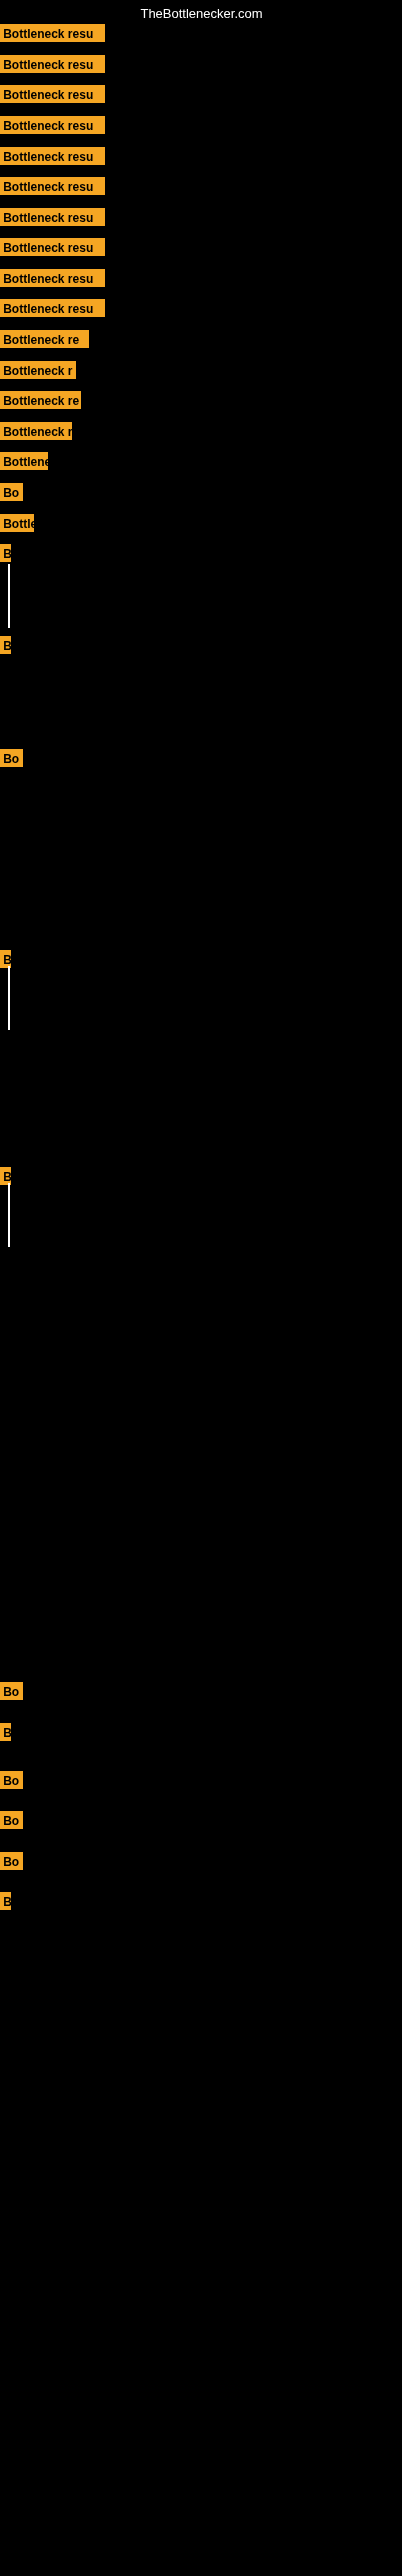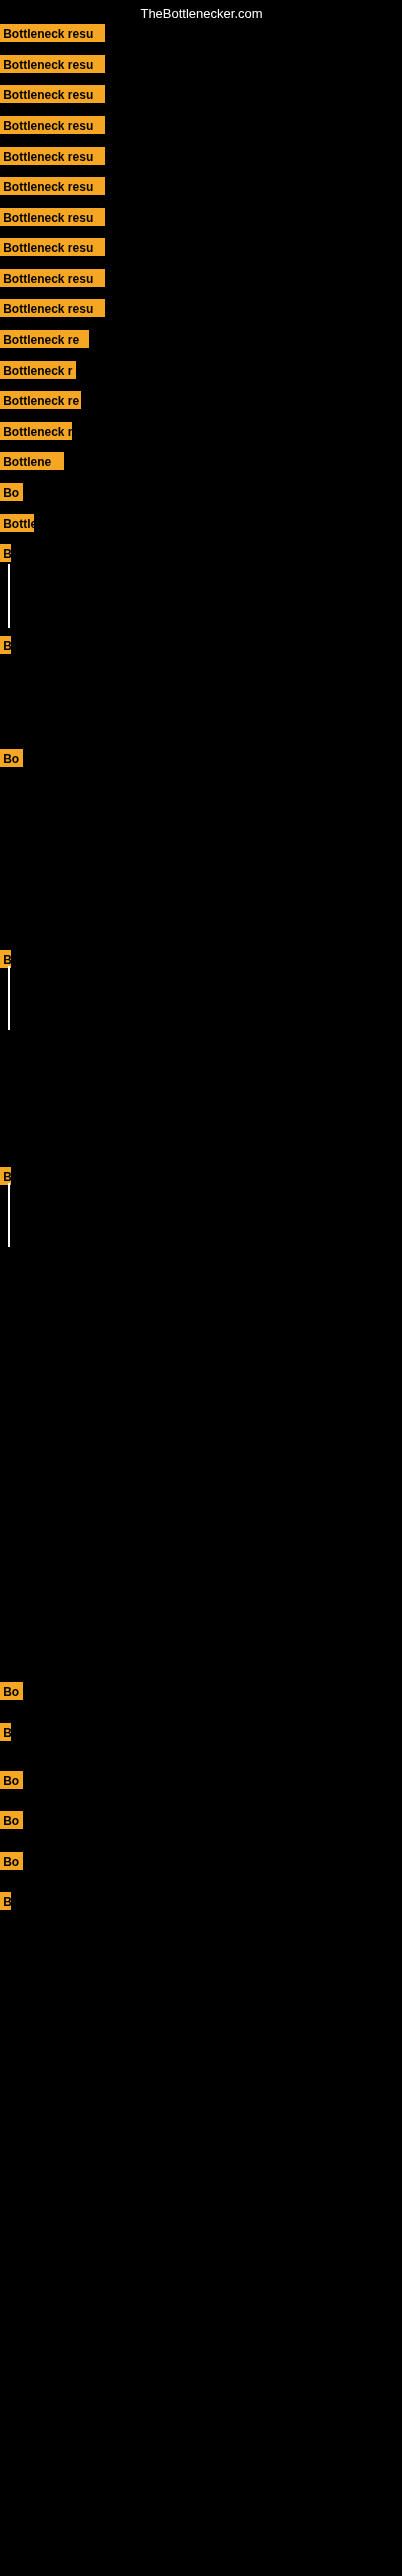--- a/index.html
+++ b/index.html
@@ -54,21 +54,21 @@
     <div class="bottleneck-bar" style="top: 147px; width: 105px; height: 17.7px; line-height: 17.7px;">Bottleneck resu</div>
     <div class="bottleneck-bar" style="top: 177px; width: 105px; height: 17.7px; line-height: 17.7px;">Bottleneck resu</div>
     <div class="bottleneck-bar" style="top: 208px; width: 105px; height: 17.7px; line-height: 17.7px;">Bottleneck resu</div>
     <div class="bottleneck-bar" style="top: 238px; width: 105px; height: 17.7px; line-height: 17.7px;">Bottleneck resu</div>
     <div class="bottleneck-bar" style="top: 269px; width: 105px; height: 17.7px; line-height: 17.7px;">Bottleneck resu</div>
     <div class="bottleneck-bar" style="top: 299px; width: 105px; height: 17.7px; line-height: 17.7px;">Bottleneck resu</div>
     <div class="bottleneck-bar" style="top: 330px; width: 89px; height: 17.7px; line-height: 17.7px;">Bottleneck re</div>
     <div class="bottleneck-bar" style="top: 361px; width: 76px; height: 17.7px; line-height: 17.7px;">Bottleneck r</div>
     <div class="bottleneck-bar" style="top: 391px; width: 81px; height: 17.7px; line-height: 17.7px;">Bottleneck re</div>
     <div class="bottleneck-bar" style="top: 422px; width: 72px; height: 17.7px; line-height: 17.7px;">Bottleneck r</div>
-    <div class="bottleneck-bar" style="top: 452px; width: 64px; height: 17.7px; line-height: 17.7px;">Bottlene</div>
+    <div class="bottleneck-bar" style="top: 452px; width: 48px; height: 17.7px; line-height: 17.7px;">Bottlene</div>
     <div class="bottleneck-bar" style="top: 483px; width: 22.5px; height: 17.7px; line-height: 17.7px;">Bo</div>
     <div class="bottleneck-bar" style="top: 514px; width: 34px; height: 17.7px; line-height: 17.7px;">Bottle</div>
     <div class="bottleneck-bar" style="top: 544px; width: 11.3px; height: 17.7px; line-height: 17.7px;">B</div>
     <div class="bottleneck-bar" style="top: 636px; width: 11.3px; height: 17.7px; line-height: 17.7px;">B</div>
     <div class="bottleneck-bar" style="top: 749px; width: 22.5px; height: 17.7px; line-height: 17.7px;">Bo</div>
     <div class="bottleneck-bar" style="top: 950px; width: 11.3px; height: 17.7px; line-height: 17.7px;">B</div>
     <div class="bottleneck-bar" style="top: 1167px; width: 11.3px; height: 17.7px; line-height: 17.7px;">B</div>
     <div class="bottleneck-bar" style="top: 1682px; width: 22.5px; height: 17.7px; line-height: 17.7px;">Bo</div>
     <div class="bottleneck-bar" style="top: 1723px; width: 11.3px; height: 17.7px; line-height: 17.7px;">B</div>
     <div class="bottleneck-bar" style="top: 1771px; width: 22.5px; height: 17.7px; line-height: 17.7px;">Bo</div>

